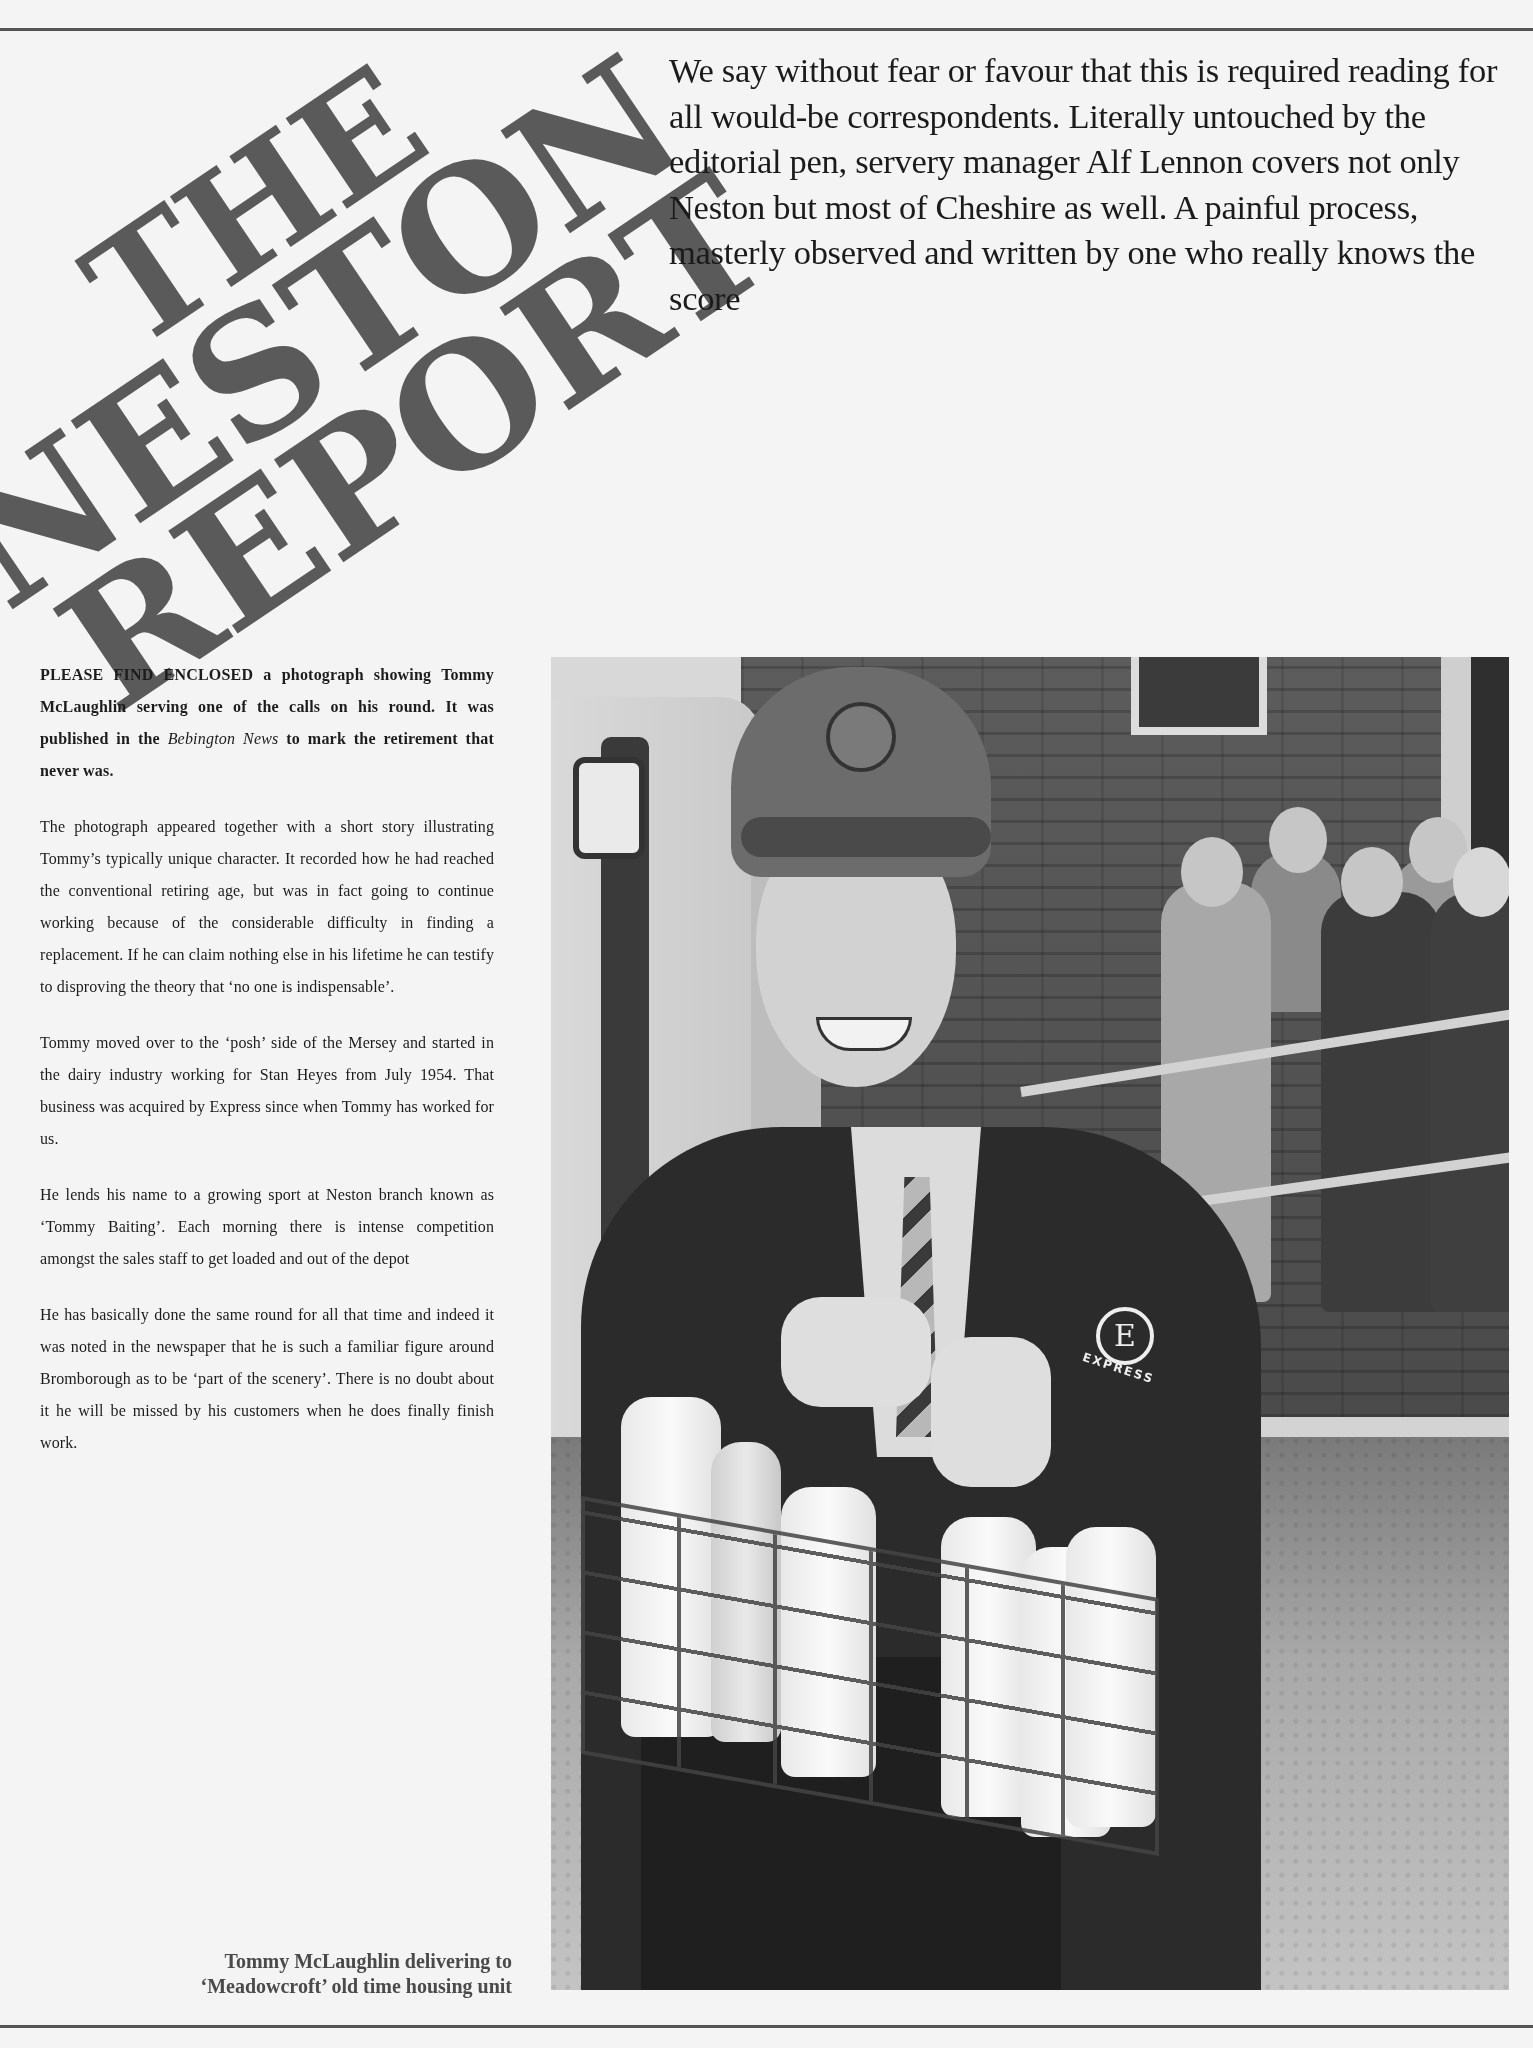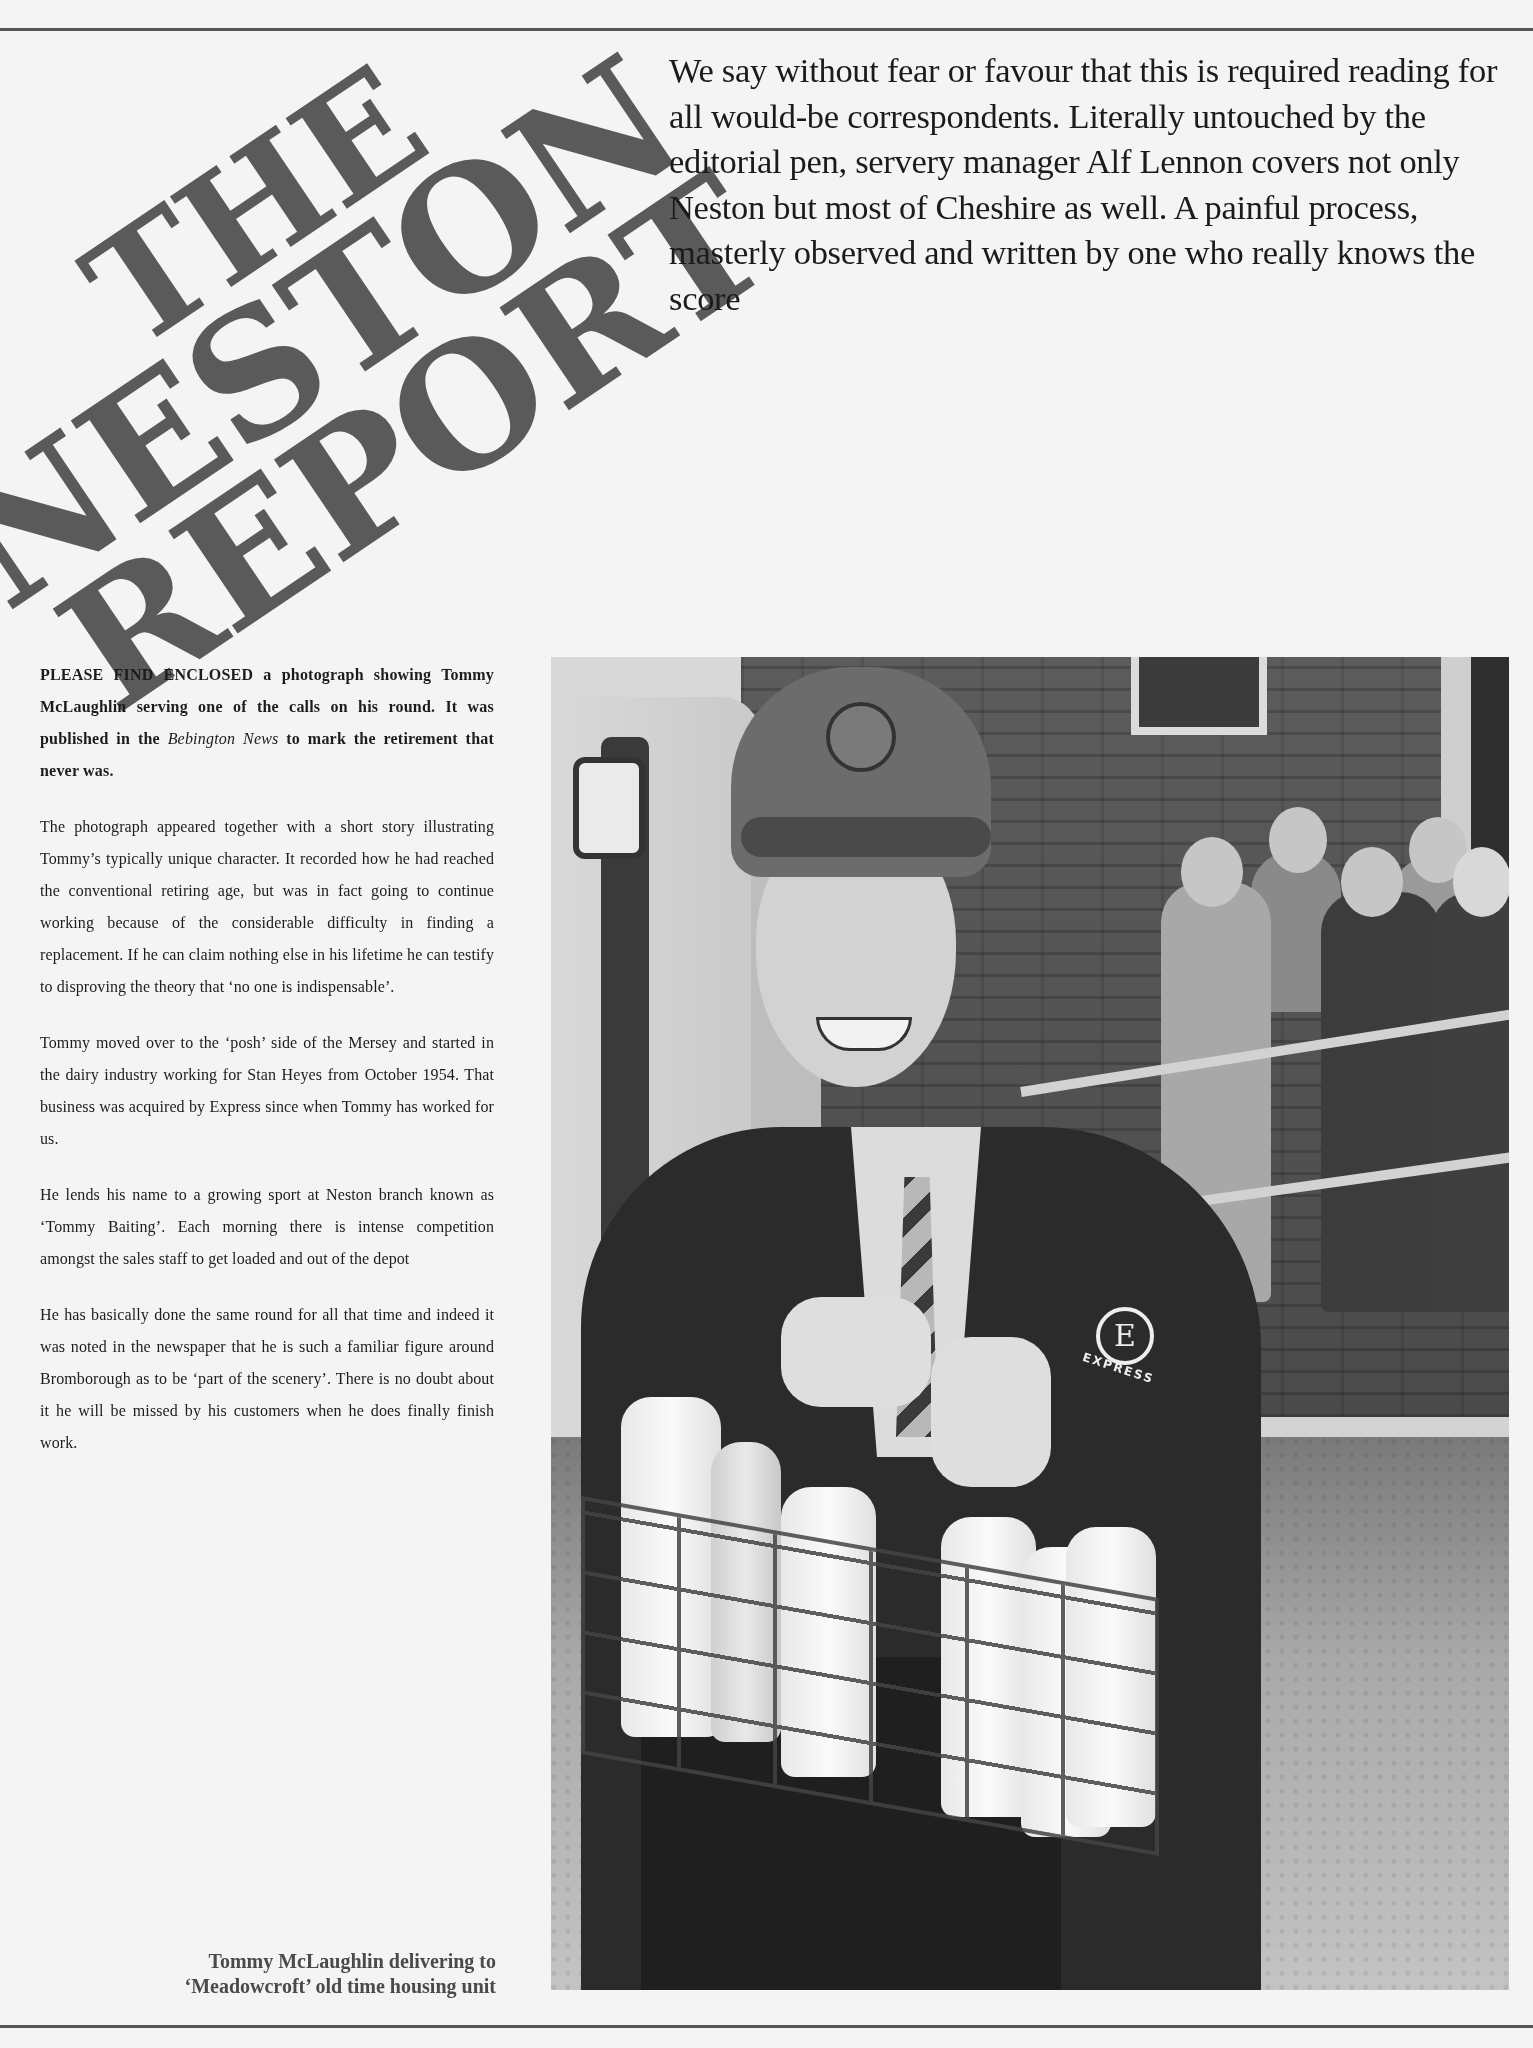--- a/index.html
+++ b/index.html
@@ -61,21 +61,21 @@
     line-height: 32px;
     text-align: justify;
     color: #1c1c1c;
   }
   .column p { margin: 0 0 24px 0; }
   .lead { font-weight: bold; letter-spacing: 0.2px; }
   .lead em { font-weight: normal; font-style: italic; }
   .body-p { letter-spacing: 0.1px; }
 
   .caption {
-    position: absolute; left: 36px; top: 1949px;
+    position: absolute; left: 52px; top: 1949px;
     width: 460px;
     text-align: right;
     font-weight: bold;
     font-size: 20px;
     line-height: 25px;
     color: #4a4a4a;
   }
 
   
   .photo {
@@ -171,21 +171,21 @@
     <span class="masthead-line l2">NESTON</span>
     <span class="masthead-line l3">REPORT</span>
   </div>
 </div>
 
 <div class="standfirst">We say without fear or favour that this is required reading for all would-be correspondents. Literally untouched by the editorial pen, servery manager Alf Lennon covers not only Neston but most of Cheshire as well. A painful process, masterly observed and written by one who really knows the score</div>
 
 <div class="column">
   <p class="lead"><span>PLEASE FIND ENCLOSED a photograph showing Tommy McLaughlin serving one of the calls on his round. It was published in the </span><em>Bebington News</em><span> to mark the retirement that never was.</span></p>
   <p class="body-p">The photograph appeared together with a short story illustrating Tommy’s typically unique character. It recorded how he had reached the conventional retiring age, but was in fact going to continue working because of the considerable difficulty in finding a replacement. If he can claim nothing else in his lifetime he can testify to disproving the theory that ‘no one is indispensable’.</p>
-  <p class="body-p">Tommy moved over to the ‘posh’ side of the Mersey and started in the dairy industry working for Stan Heyes from October 1954. That business was acquired by Express since when Tommy has worked for us.</p>
+  <p class="body-p">Tommy moved over to the ‘posh’ side of the Mersey and started in the dairy industry working for Stan Heyes from July 1954. That business was acquired by Express since when Tommy has worked for us.</p>
   <p class="body-p">He lends his name to a growing sport at Neston branch known as ‘Tommy Baiting’. Each morning there is intense competition amongst the sales staff to get loaded and out of the depot</p>
   <p class="body-p">He has basically done the same round for all that time and indeed it was noted in the newspaper that he is such a familiar figure around Bromborough as to be ‘part of the scenery’. There is no doubt about it he will be missed by his customers when he does finally finish work.</p>
 </div>
 
 <div class="caption">
   <div>Tommy McLaughlin delivering to</div>
   <div>‘Meadowcroft’ old time housing unit</div>
 </div>
 
 <div class="photo" role="img" aria-label="Black-and-white photograph of a smiling milkman in a cap and Express-badged coat holding a wire crate of milk bottles, with a group of people standing behind a rail in front of a brick building and a delivery van at left">

